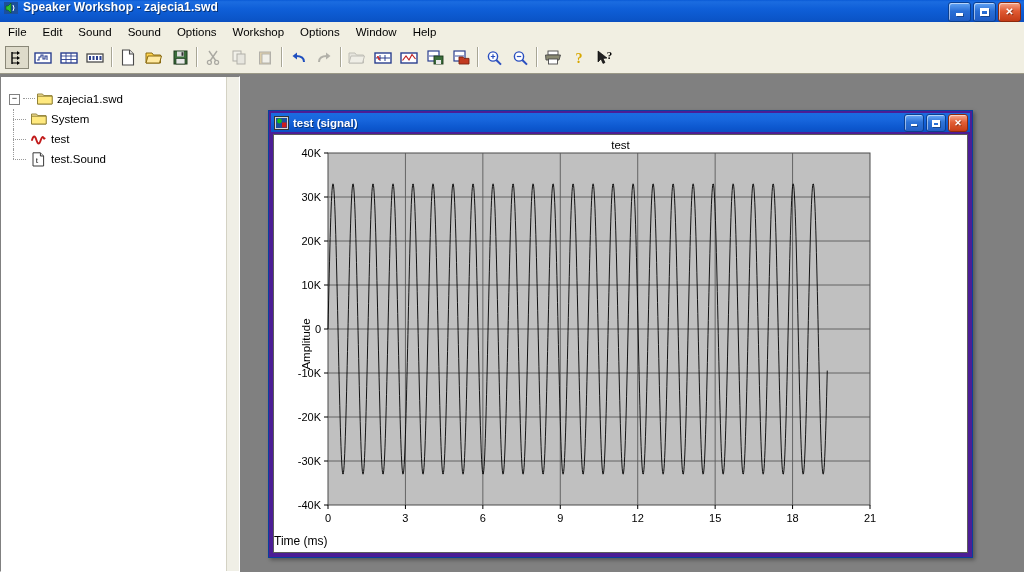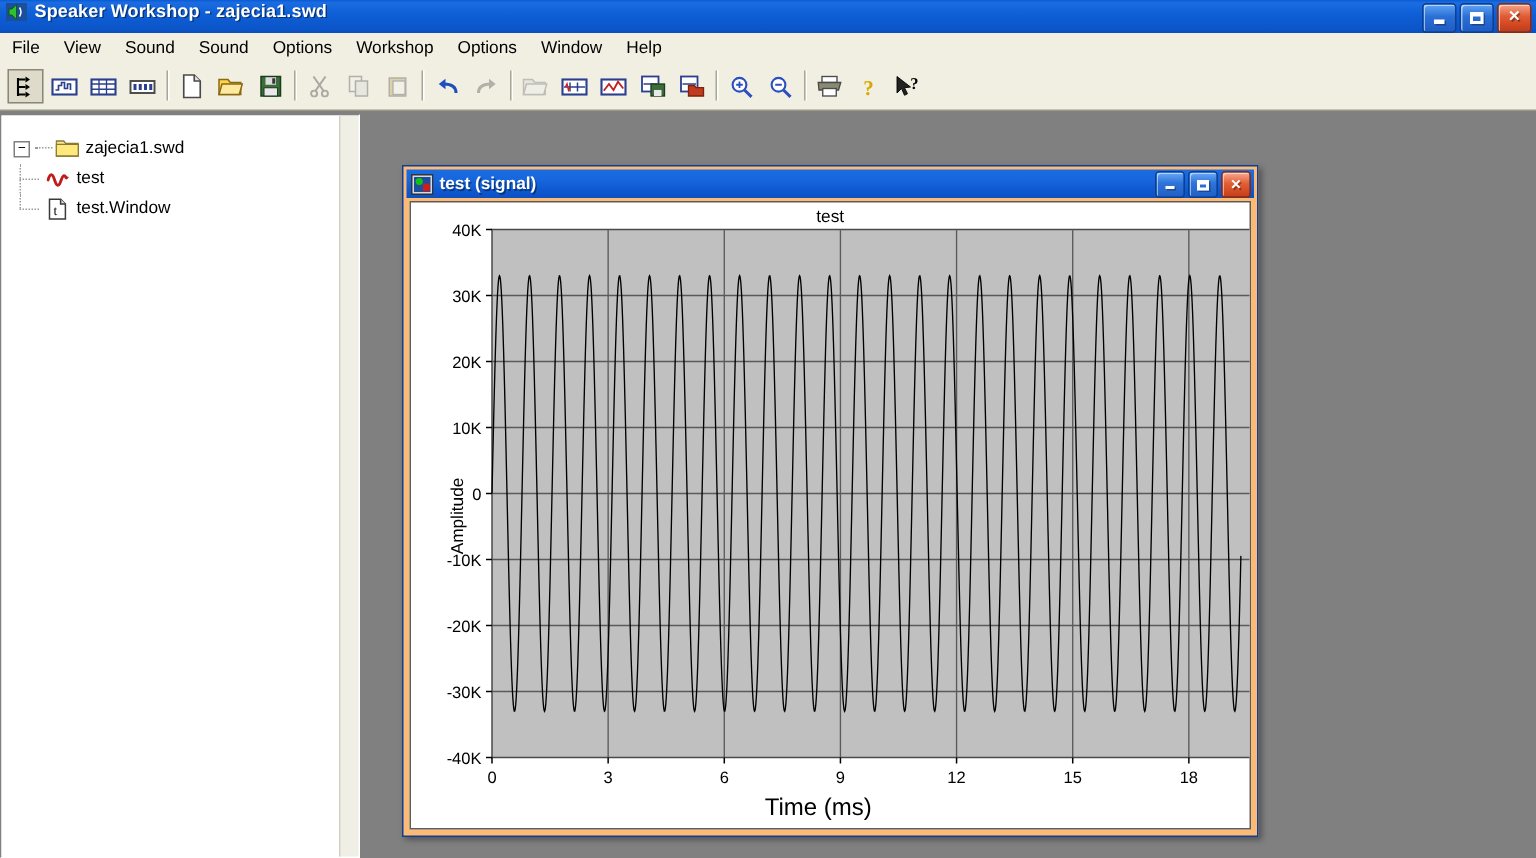--- a/index.html
+++ b/index.html
@@ -75,22 +75,22 @@
   .tree-row .indent .hline{position:absolute;left:4px;top:10px;width:13px;height:0;border-top:1px dotted #9a9a9a;}
   .tree-row .indent.last .vline{bottom:10px;}
   .tree-label{margin-left:4px;white-space:nowrap;}
   .ico{width:16px;height:14px;flex:0 0 auto;position:relative;}
 
   
   .mdi{position:absolute;left:241px;top:76px;width:783px;height:496px;background:#808080;}
 
   
   .child{
-    position:absolute;left:27px;top:34px;width:571px;height:448px;
-    background:#fdba74;border:1px solid #0a3f9c;box-sizing:border-box;
+    position:absolute;left:27px;top:34px;width:705px;height:448px;
+    background:#4c1d95;border:1px solid #0a3f9c;box-sizing:border-box;
     box-shadow:2px 2px 4px rgba(0,0,0,.35);
   }
   .child-tb{
     position:absolute;left:2px;top:2px;right:2px;height:19px;
     background:linear-gradient(to bottom,#1b6ce0 0%,#1766dd 35%,#0d58cf 75%,#0b50c4 100%);
     display:flex;align-items:center;
   }
   .child-tb .c-icon{width:15px;height:14px;margin-left:3px;margin-right:4px;flex:0 0 auto;}
   .child-tb .c-title{color:#fff;font-weight:bold;font-size:11.5px;text-shadow:1px 1px 0 rgba(0,0,0,.4);}
   .c-buttons{position:absolute;right:2px;top:1px;display:flex;gap:2px;}
@@ -109,21 +109,21 @@
   
   .chart{position:absolute;left:0;top:0;width:100%;height:100%;}
   .chart-title{
     position:absolute;left:0;right:0;top:4px;text-align:center;font-size:11.5px;color:#000;
   }
   .ylabel{
     position:absolute;left:6px;top:50%;transform:translateY(-50%) rotate(-90deg);
     transform-origin:center center;font-size:11.5px;color:#000;white-space:nowrap;
   }
   .xlabel{
-    position:absolute;left:0;right:16px;bottom:4px;text-align:center;font-size:16px;color:#000;
+    position:absolute;left:0;right:16px;bottom:4px;font-size:12px;color:#000;
   }
   svg.plot{position:absolute;left:0;top:0;}
   .tick{font-size:11px;fill:#000;font-family:"Liberation Sans",sans-serif;}
 </style>
 </head>
 <body>
 
 <div id="app">
 
   <div class="titlebar">
@@ -143,21 +143,21 @@
           <div class="mini-sq"></div>
         </div>
       <div class="tb-btn close">
           <span class="tb-glyph">✕</span>
         </div>
     </div>
   </div>
 
   <div class="menubar">
     <div class="menu-item">File</div>
-    <div class="menu-item">View</div>
+    <div class="menu-item">Edit</div>
     <div class="menu-item">Sound</div>
     <div class="menu-item">Sound</div>
     <div class="menu-item">Options</div>
     <div class="menu-item">Workshop</div>
     <div class="menu-item">Options</div>
     <div class="menu-item">Window</div>
     <div class="menu-item">Help</div>
   </div>
 
   <div class="toolbar">
@@ -323,20 +323,33 @@
         <div class="dots"></div>
         <div class="ico">
           <svg width="16" height="13" viewBox="0 0 16 13">
               <path d="M.5 2 h5 l1.3 1.6 h8.2 v8.4 h-14.5 z" fill="#f7e49a" stroke="#8a7a30" stroke-width=".9"></path>
               <path d="M.5 4.2 h14.7 v7.8 h-14.7 z" fill="#ffe97f" stroke="#8a7a30" stroke-width=".9"></path>
             </svg>
         </div>
         <div class="tree-label">zajecia1.swd</div>
       </div>
 
+      <div class="tree-row">
+        <div class="indent">
+            <div class="vline"></div>
+            <div class="hline"></div>
+          </div>
+        <div class="ico">
+          <svg width="16" height="13" viewBox="0 0 16 13">
+              <path d="M.5 2 h5 l1.3 1.6 h8.2 v8.4 h-14.5 z" fill="#f7e49a" stroke="#8a7a30" stroke-width=".9"></path>
+              <path d="M.5 4.2 h14.7 v7.8 h-14.7 z" fill="#ffe97f" stroke="#8a7a30" stroke-width=".9"></path>
+            </svg>
+        </div>
+        <div class="tree-label">System</div>
+      </div>
 
       <div class="tree-row">
         <div class="indent">
             <div class="vline"></div>
             <div class="hline"></div>
           </div>
         <div class="ico">
           <svg width="16" height="13" viewBox="0 0 16 13">
               <path d="M1 8 q2.2-7 4.4 0 q2.2 7 4.4 0 q1.6-5 3.2-1.5" stroke="#c11b1b" stroke-width="1.9" fill="none" stroke-linecap="round"></path>
               <path d="M12.6 5.4 l2.4 .6 -1.6 1.8 z" fill="#c11b1b"></path>
@@ -350,21 +363,21 @@
             <div class="vline"></div>
             <div class="hline"></div>
           </div>
         <div class="ico">
           <svg width="16" height="15" viewBox="0 0 16 15">
               <path d="M2 .8 h7.4 l3.2 3.2 v10 h-10.6 z" fill="#fff" stroke="#3a3a3a" stroke-width="1"></path>
               <path d="M9.4 .8 v3.2 h3.2" fill="#e0e0e0" stroke="#3a3a3a" stroke-width="1"></path>
               <text x="6" y="11" text-anchor="middle" font-size="9" fill="#000" font-family="Liberation Serif, serif">t</text>
             </svg>
         </div>
-        <div class="tree-label">test.Window</div>
+        <div class="tree-label">test.Sound</div>
       </div>
 
     </div>
     <div class="tree-scroll"></div>
   </div>
 
   <div class="mdi">
 
     <div class="child">
       <div class="child-tb">

